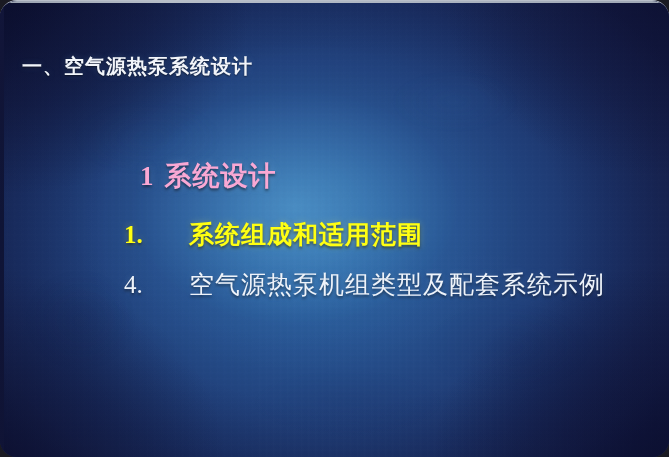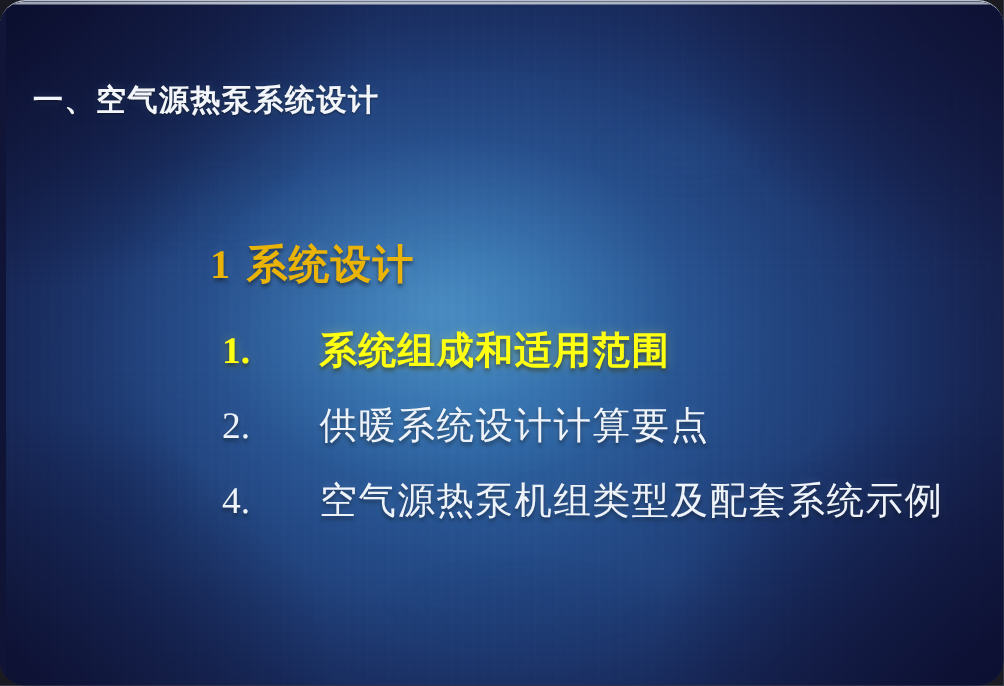--- a/index.html
+++ b/index.html
@@ -153,35 +153,35 @@
       0 0 6px rgba(120,170,220,0.25);
     white-space: nowrap;
   }
 
   .section-heading {
     position: absolute;
     left: 140px;
     top: 157px;
     font-size: 27px;
     font-weight: 700;
-    color: #eab308;
+    color: #f9a8d4;
     letter-spacing: 1px;
     text-shadow:
       0 2px 3px rgba(0,0,0,0.50),
       0 0 8px rgba(150,195,235,0.25);
     white-space: nowrap;
   }
 
   .heading-num {
     margin-right: 10px;
   }
 
   .item-list {
     position: absolute;
-    left: 148px;
+    left: 124px;
     top: 209px;
     margin: 0;
     padding: 0;
     list-style: none;
   }
 
   .item {
     position: relative;
     height: 50px;
     line-height: 50px;
@@ -242,23 +242,20 @@
     <div class="section-heading">
       <span class="heading-num">1</span><span class="heading-label">系统设计</span>
     </div>
 
     <ul class="item-list">
 
       <li class="item is-active">
         <span class="item-num">1.</span><span class="item-text">系统组成和适用范围</span>
       </li>
 
-      <li class="item is-normal">
-        <span class="item-num">2.</span><span class="item-text">供暖系统设计计算要点</span>
-      </li>
 
 
       <li class="item is-normal">
         <span class="item-num">4.</span><span class="item-text">空气源热泵机组类型及配套系统示例</span>
       </li>
 
     </ul>
 
   </div>
 </div>

